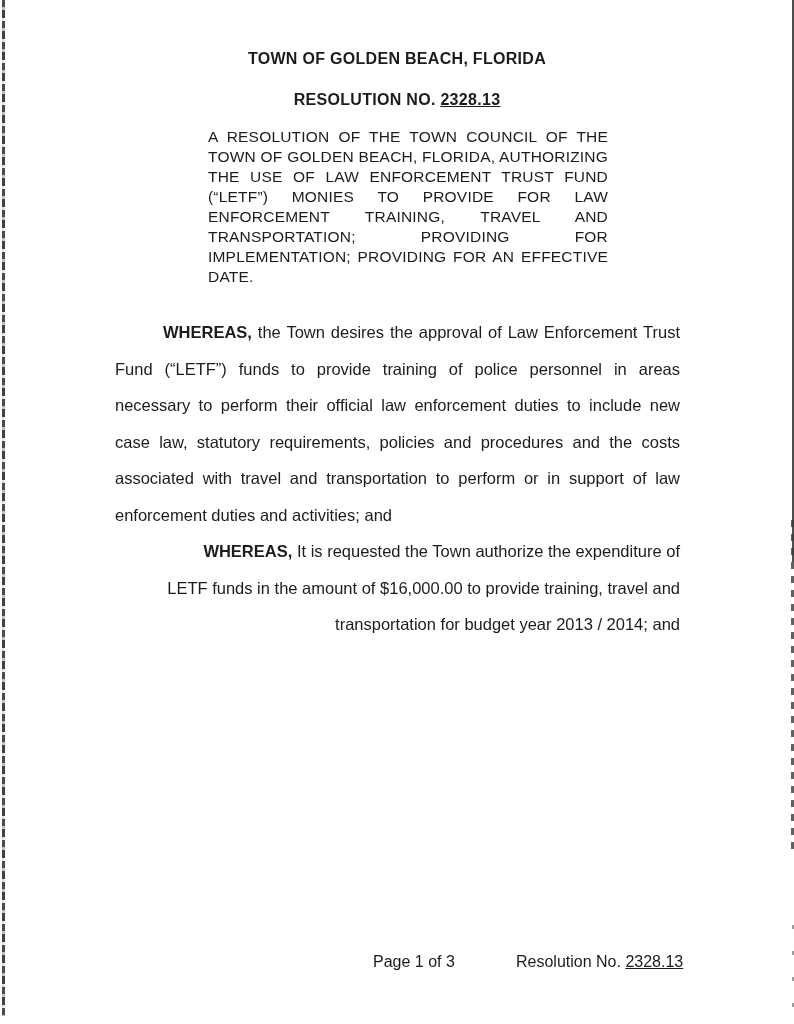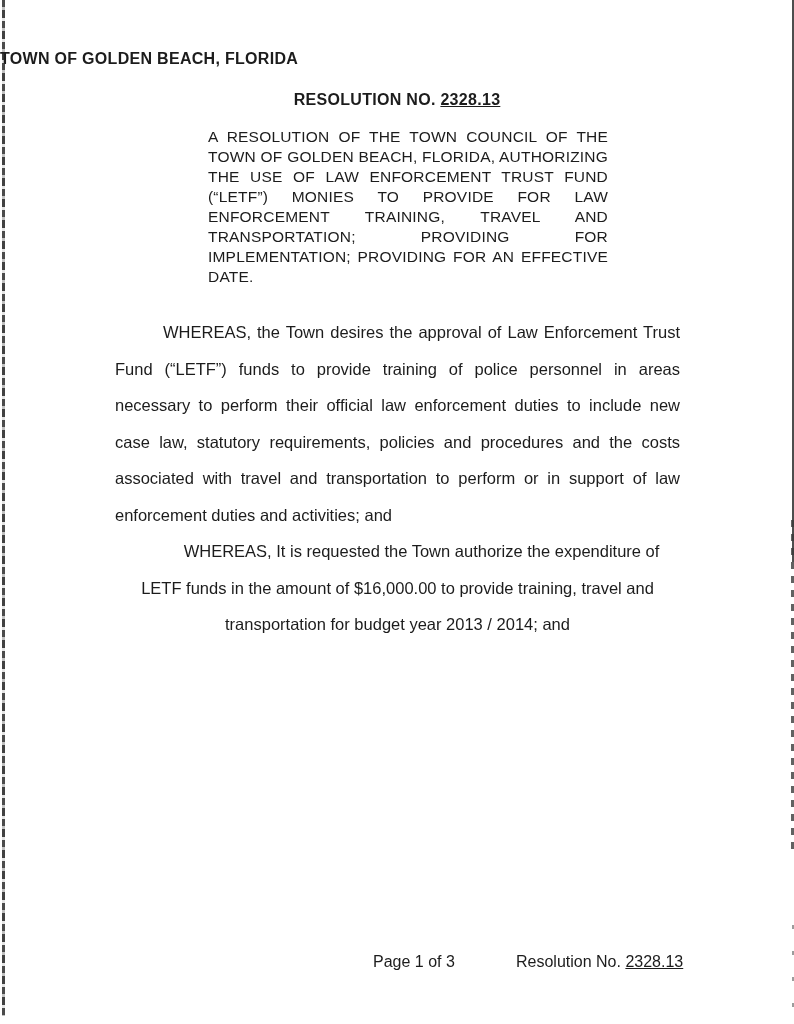--- a/index.html
+++ b/index.html
@@ -61,21 +61,21 @@
     height: 95px;
     background: repeating-linear-gradient(
       to bottom,
       #5a5a5a 0px, #5a5a5a 4px,
       transparent 4px, transparent 26px
     );
     opacity: 0.6;
   }
   .doc-title {
     margin: 50px 0 8px 0;
-    text-align: left;
+    text-align: center;
     font-size: 16px;
     font-weight: bold;
     letter-spacing: 0.3px;
   }
   .doc-subtitle {
     margin: 23px 0 0 0;
     text-align: center;
     font-size: 16px;
     font-weight: bold;
     letter-spacing: 0.3px;
@@ -94,22 +94,22 @@
     margin: 27px 0 0 115px;
     width: 565px;
     font-size: 16.5px;
     line-height: 36.5px;
   }
   .para {
     margin: 0;
     text-indent: 48px;
     text-align: justify;
   }
-  .para.left { text-align: center; }
-  .para .lead { font-weight: normal; }
+  .para.left { text-align: right; }
+  .para .lead { font-weight: bold; }
   .footer-pageno {
     position: absolute;
     left: 373px;
     top: 953px;
     font-size: 16px;
   }
   .footer-resno {
     position: absolute;
     left: 516px;
     top: 953px;

